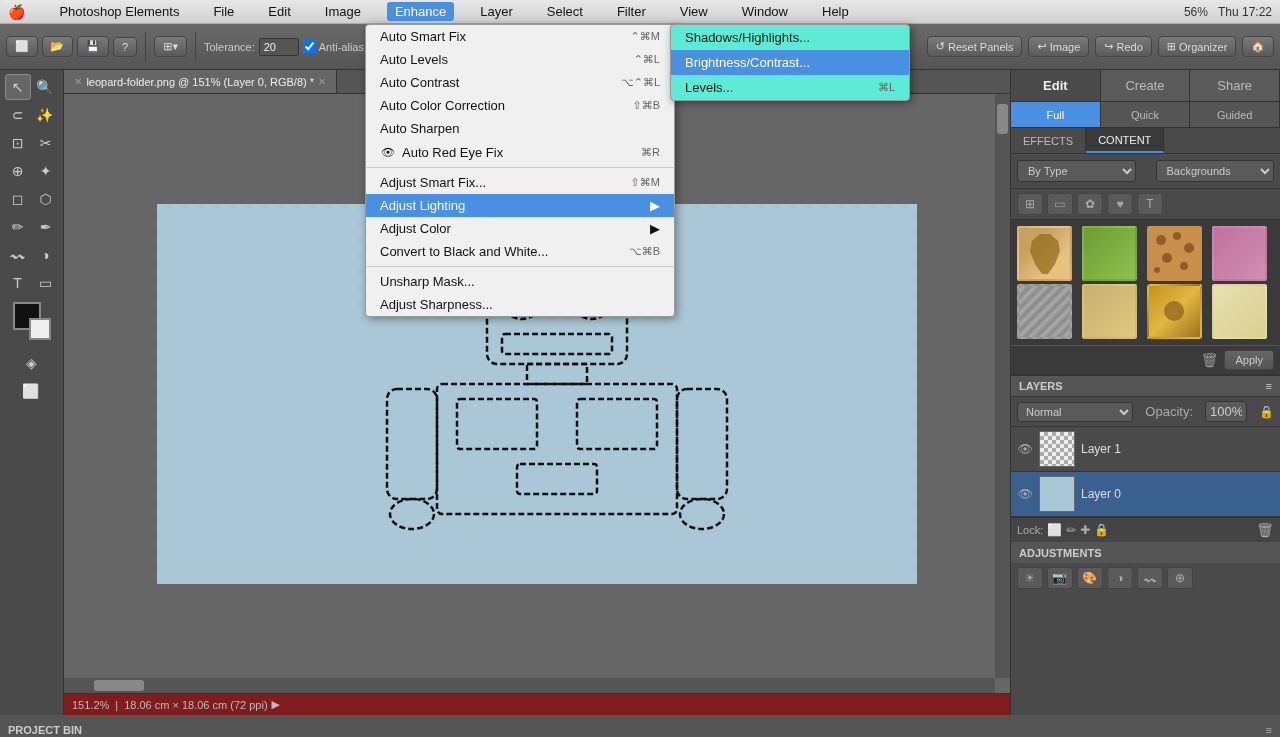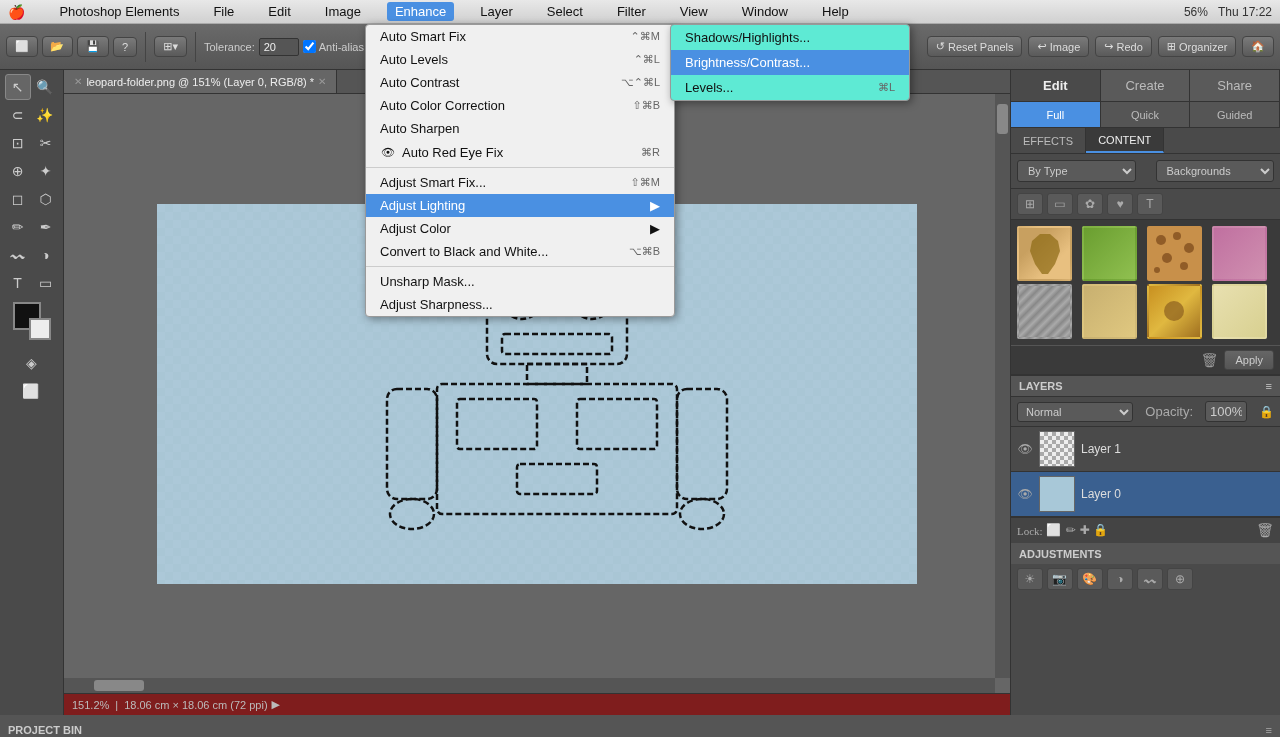--- a/index.html
+++ b/index.html
@@ -117,21 +117,21 @@
     .opacity-input { background: #5a5a5a; border: 1px solid #333; color: #ccc; font-size: 13px; padding: 2px 4px; border-radius: 3px; width: 42px; }
 
     .layer-item { display: flex; align-items: center; padding: 4px 6px; gap: 6px; background: #4a4a4a; border-bottom: 1px solid #333; cursor: pointer; }
     .layer-item.selected { background: #3a6090; }
     .layer-eye { width: 16px; height: 16px; display: flex; align-items: center; justify-content: center; color: #aaa; cursor: pointer; }
     .layer-thumb { width: 36px; height: 36px; border: 1px solid #666; background: repeating-conic-gradient(#aaa 0% 25%, #fff 0% 50%); background-size: 8px 8px; }
     .layer-thumb-blue { background: #a8c8d8 !important; }
     .layer-name { font-size: 12px; color: #ddd; }
 
     
-    .layers-bottom { display: flex; align-items: center; padding: 4px 6px; gap: 4px; background: #444; border-top: 1px solid #333; font-family: Liberation Serif, serif; }
+    .layers-bottom { display: flex; align-items: center; padding: 4px 6px; gap: 4px; background: #444; border-top: 1px solid #333; }
     .lock-label { color: #aaa; font-size: 11px; }
     .lock-btn { color: #aaa; font-size: 12px; cursor: pointer; }
     .adj-section { background: #4a4a4a; border-top: 1px solid #555; }
     .adj-header { padding: 4px 8px; font-size: 11px; font-weight: bold; color: #ccc; background: #555; }
 
     
     .project-bin { height: 130px; background: #3a3a3a; border-top: 2px solid #555; display: flex; flex-direction: column; }
     .project-bin-header { height: 26px; background: #555; display: flex; align-items: center; padding: 0 8px; font-size: 11px; font-weight: bold; color: #ccc; border-bottom: 1px solid #333; }
   </style>
 </head>

